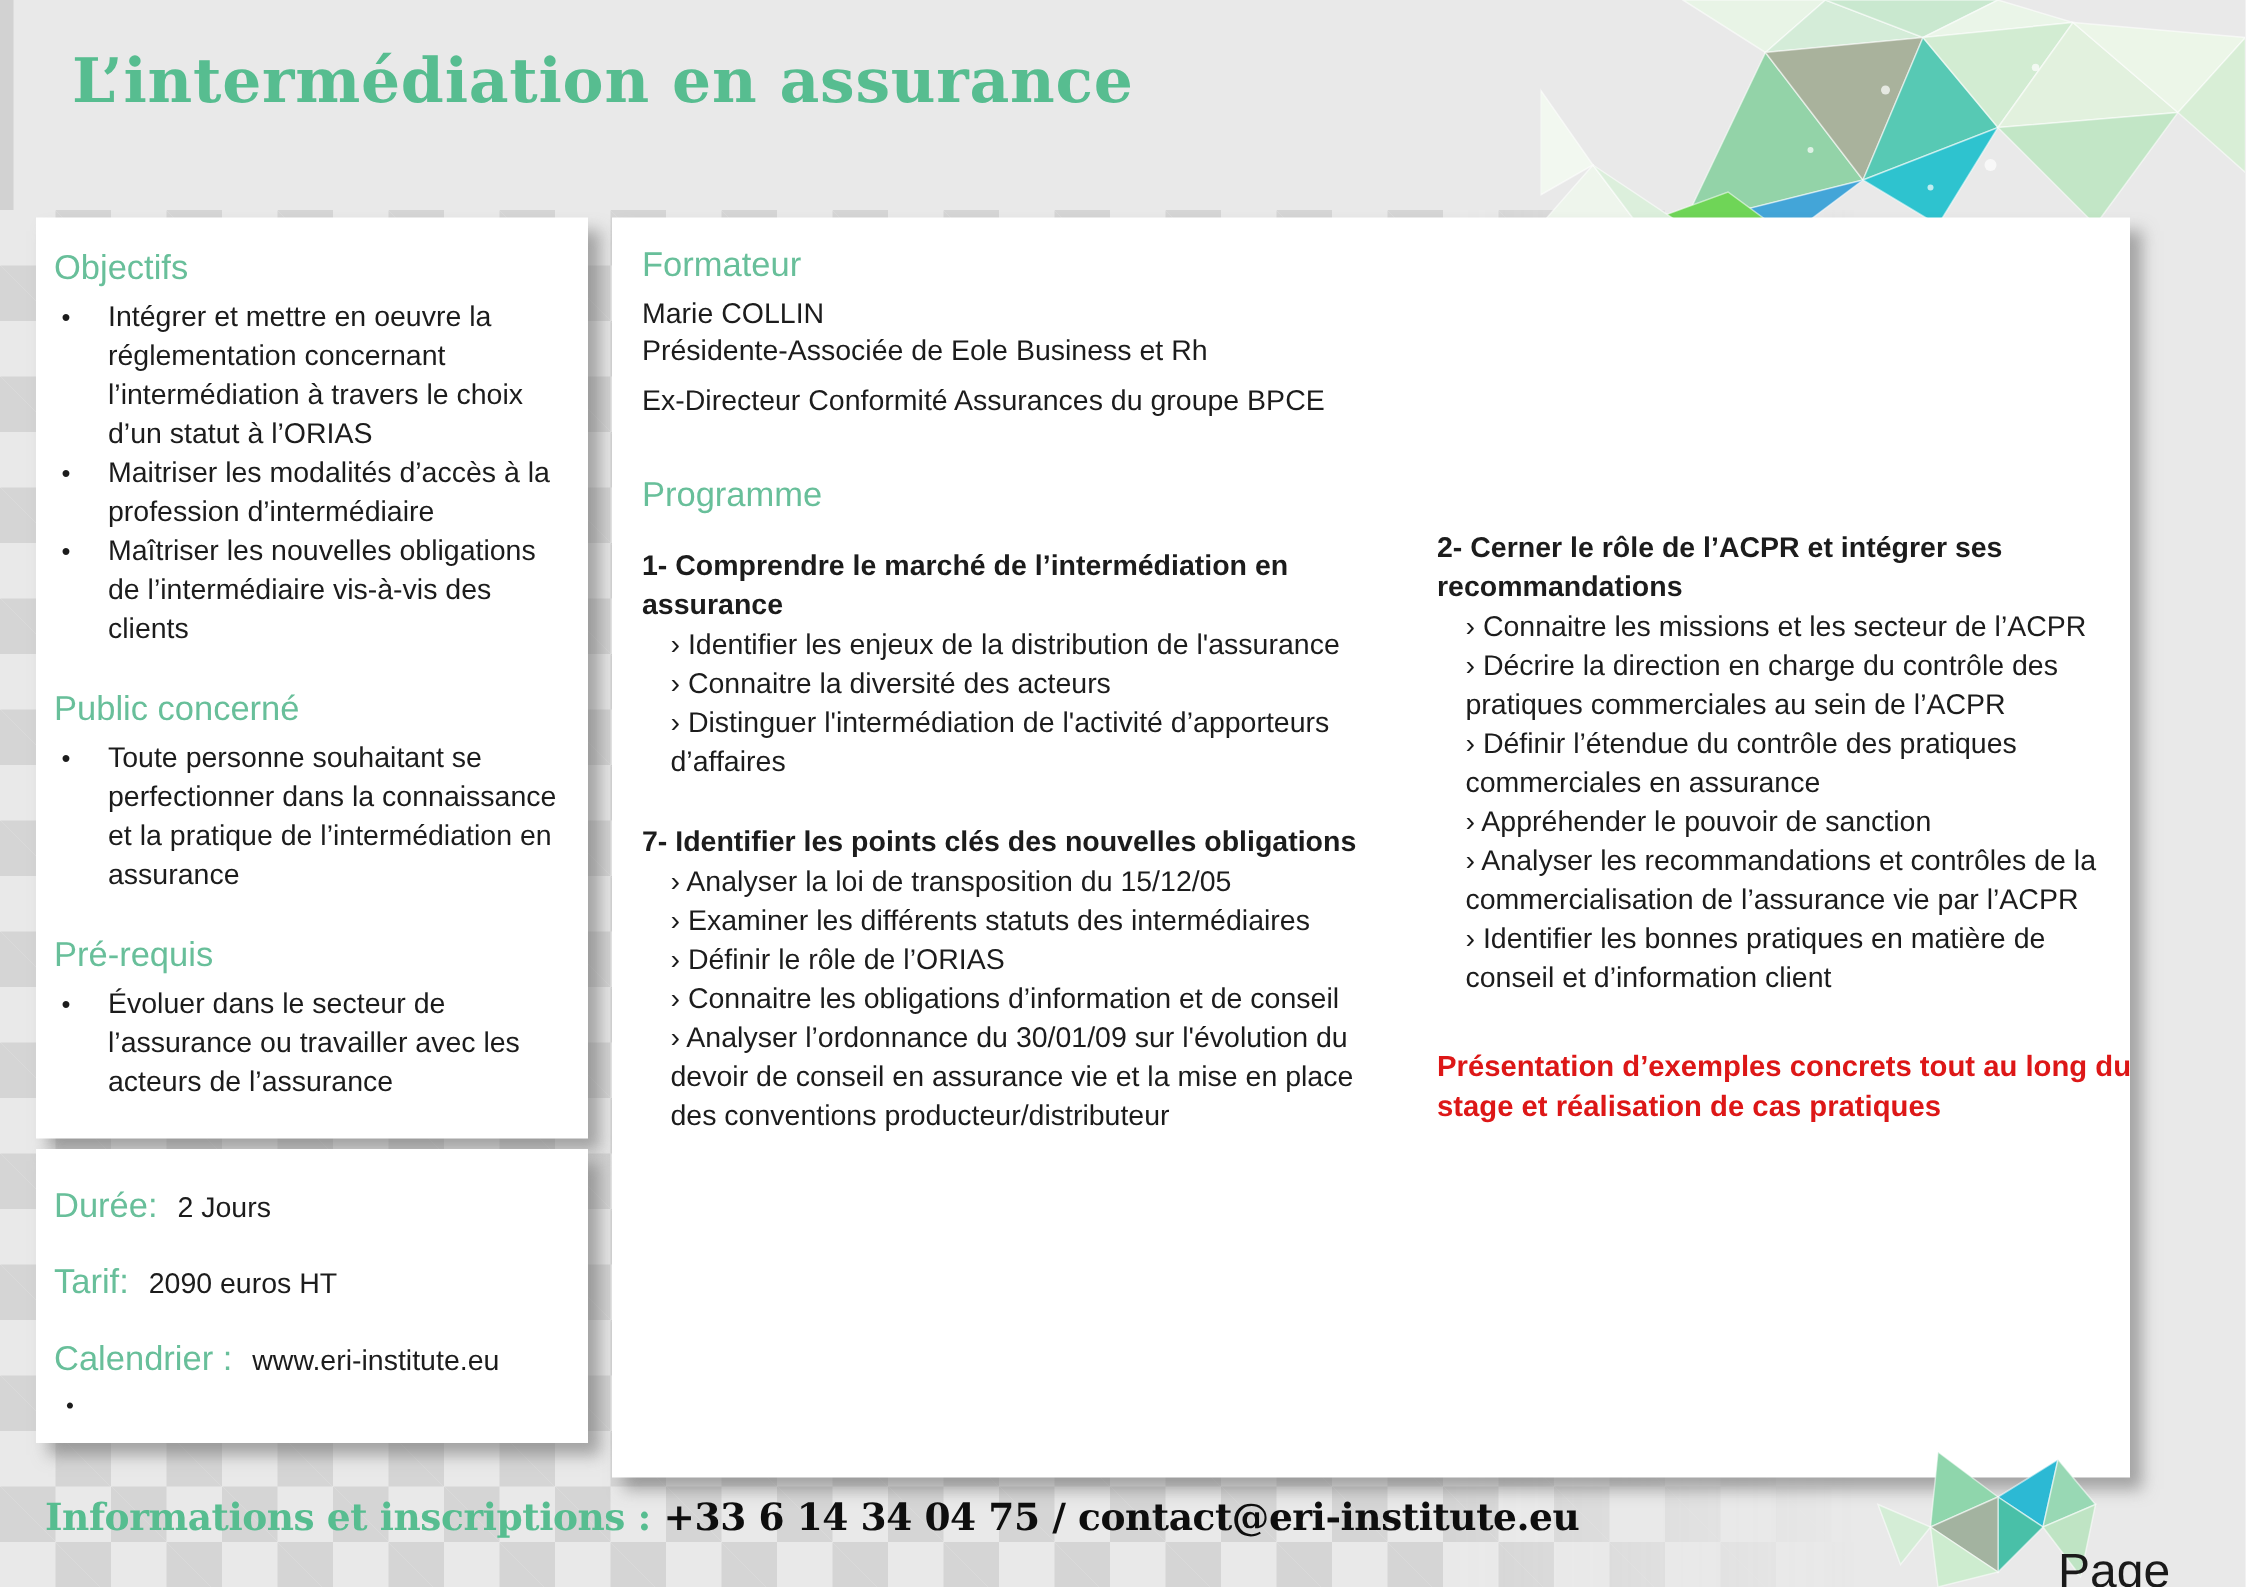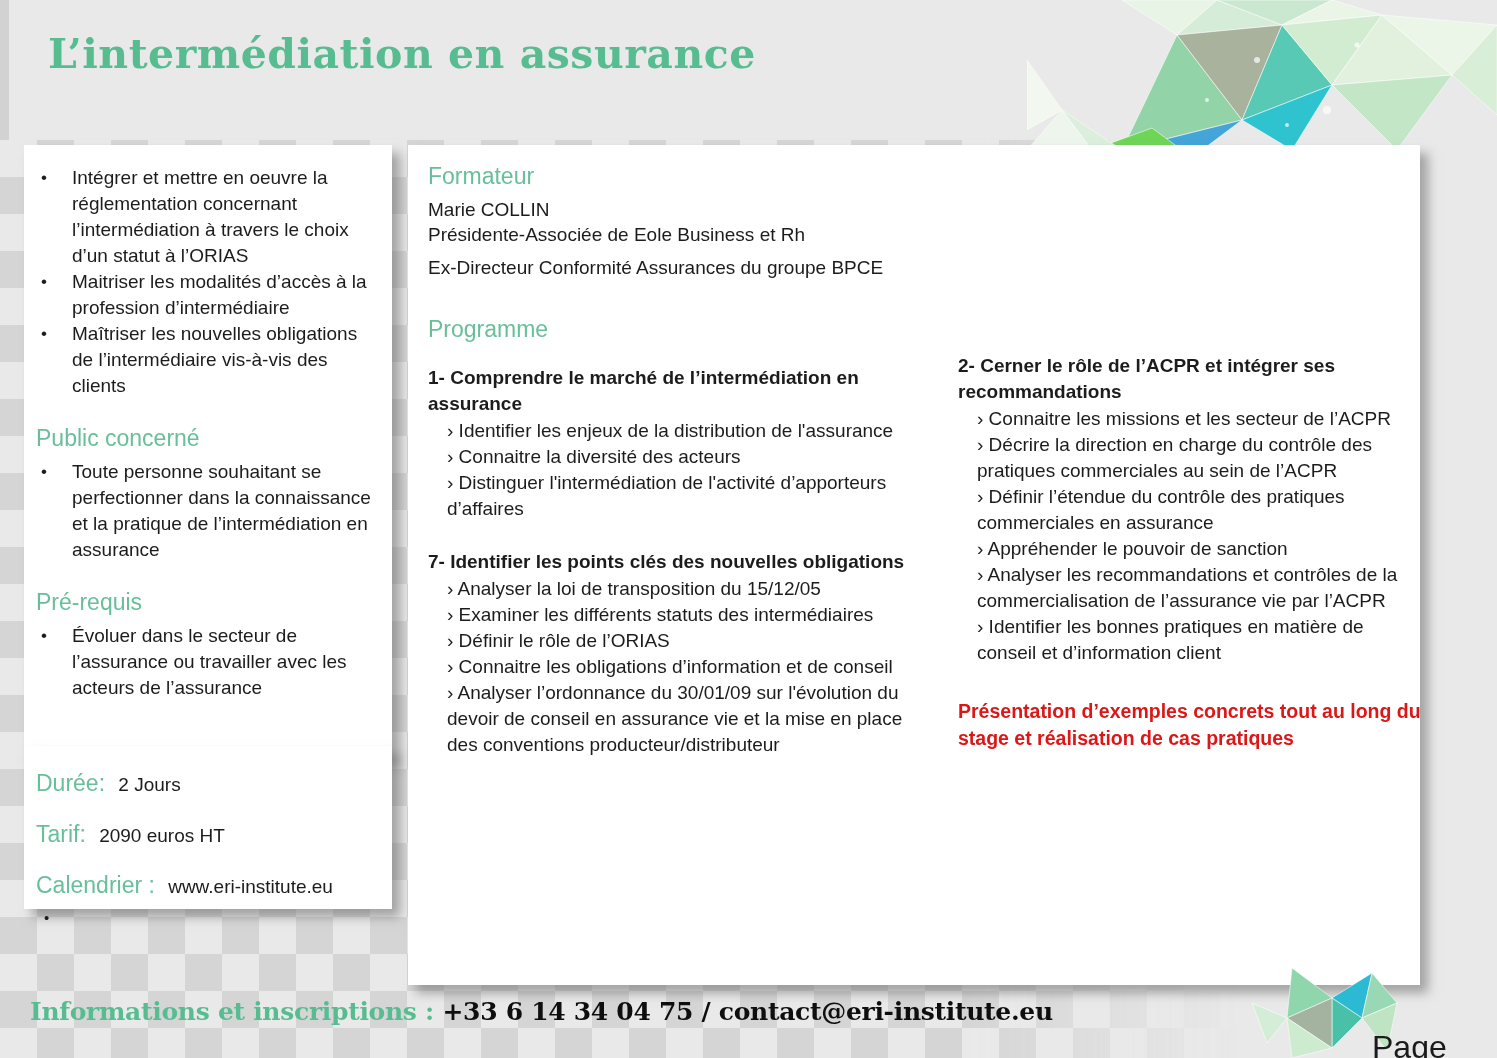--- a/index.html
+++ b/index.html
@@ -21,21 +21,21 @@
   .leftstrip{position:absolute;left:0;top:0;width:9px;height:140px;background:#d2d2d2;}
 
   .page-title{
     position:absolute;left:48px;top:30px;
     font-family:"DejaVu Serif", serif;font-weight:700;
     font-size:41px;color:#57bd90;letter-spacing:0.5px;
   }
 
   .card{position:absolute;background:#ffffff;box-shadow:8px 8px 10px rgba(105,105,105,0.55);}
   .card-a{left:24px;top:145px;width:368px;height:614px;padding:0;}
-  .card-b{left:24px;top:746px;width:368px;height:163px;}
+  .card-b{left:24px;top:766px;width:368px;height:196px;}
   .card-main{left:408px;top:145px;width:1012px;height:840px;}
 
   .pad-a{padding:20px 12px 0 12px;}
   .pad-b{padding:24px 12px 0 12px;}
   .pad-m{padding:18px 20px 0 20px;}
 
   .h-green{font-size:23px;color:#68bf9a;font-weight:400;margin:0 0 7px 0;}
   .txt{font-size:19px;line-height:26px;color:#1c1c1c;}
   .b-list{margin:0 0 26px 0;}
   .b-row{display:flex;align-items:flex-start;}
@@ -104,20 +104,21 @@
       <circle cx="180" cy="100" r="2"></circle>
         <circle cx="330" cy="45" r="2.5"></circle>
       <circle cx="260" cy="125" r="2"></circle>
     </g>
   </svg>
 
   <div class="page-title">L’intermédiation en assurance</div>
 
   <div class="card card-a">
     <div class="pad-a">
+      <div class="h-green">Objectifs</div>
       <div class="b-list">
         <div class="b-row">
           <span class="blt">•</span>
           <span class="txt">Intégrer et mettre en oeuvre la réglementation concernant l’intermédiation à travers le choix d’un statut à l’ORIAS</span>
         </div>
         <div class="b-row">
           <span class="blt">•</span>
           <span class="txt">Maitriser les modalités d’accès à la profession d’intermédiaire</span>
         </div>
         <div class="b-row">

